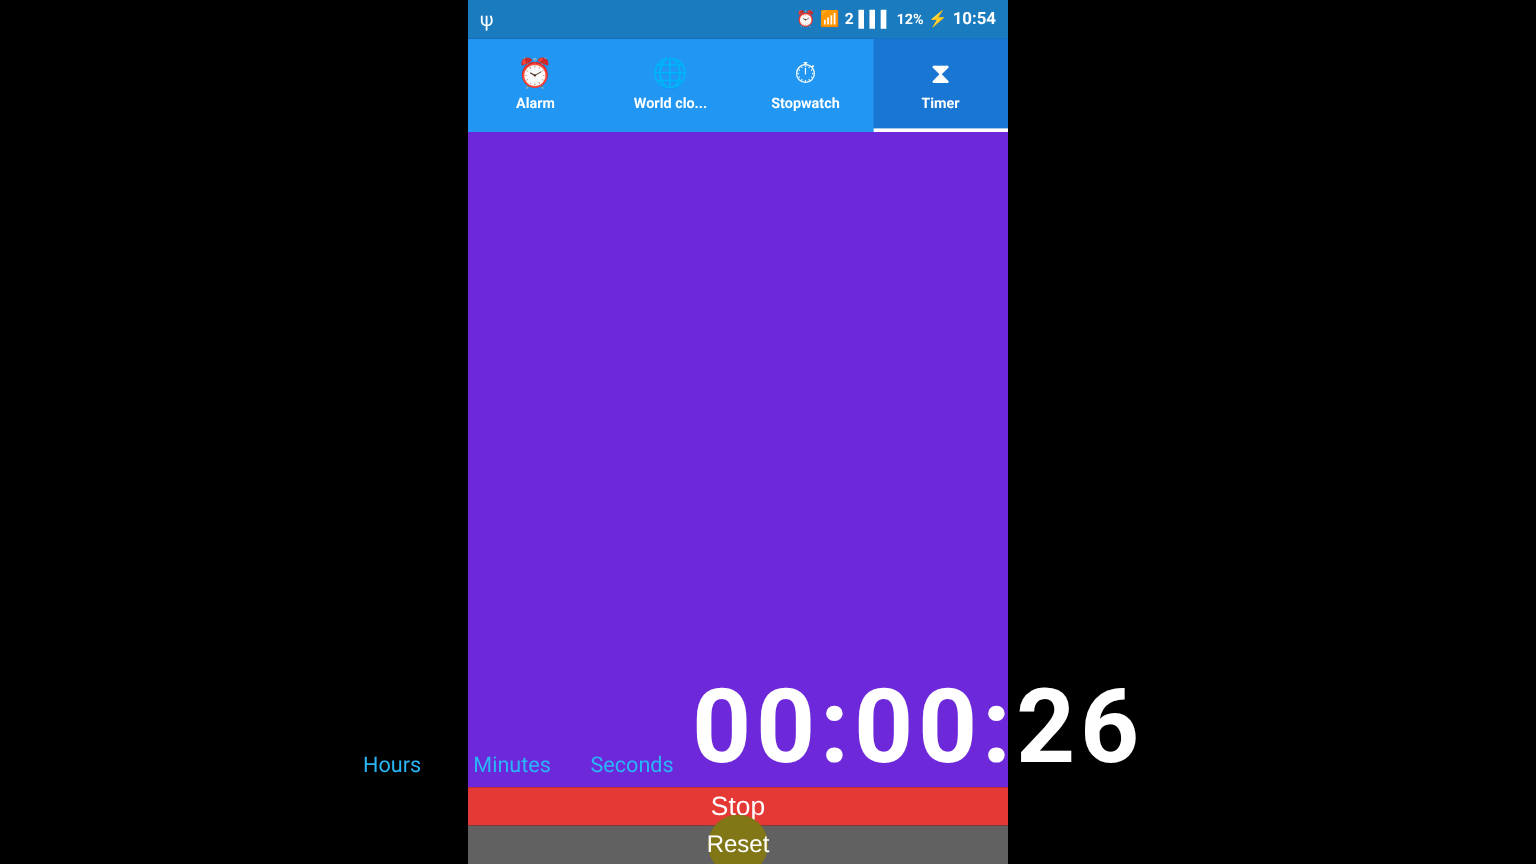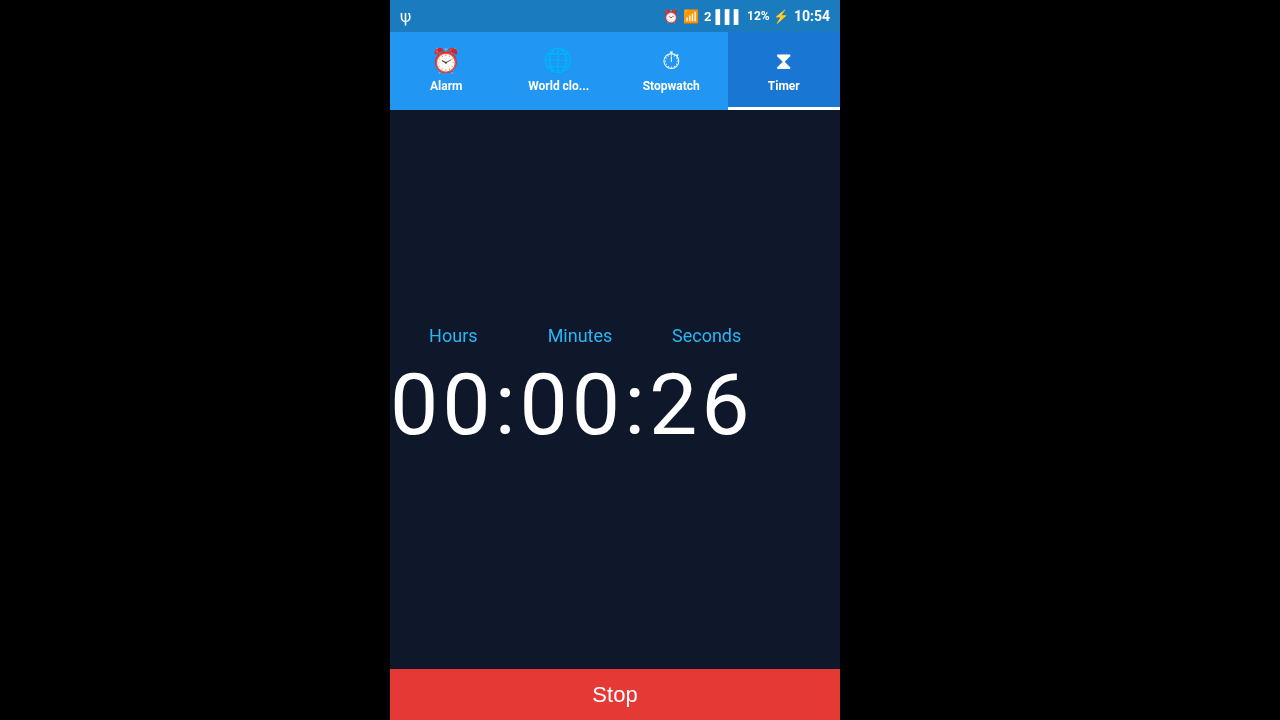--- a/index.html
+++ b/index.html
@@ -101,24 +101,24 @@
       overflow: hidden;
       text-overflow: ellipsis;
       max-width: 80px;
       font-weight: bold;
     }
 
     
     .main-content {
       flex: 1;
       display: flex;
-      flex-direction: column;
-      align-items: flex-start;
-      justify-content: center;
-      background: #0f172a;
+      flex-direction: row;
+      align-items: flex-end;
+      justify-content: center;
+      background: #6d28d9;
     }
 
     .timer-labels {
       display: flex;
       flex-direction: row;
       justify-content: space-around;
       width: 380px;
       margin-bottom: 8px;
     }
 
@@ -126,30 +126,30 @@
       color: #29b6f6;
       font-size: 18px;
       font-weight: 400;
       text-align: center;
       width: 100px;
     }
 
     .timer-display {
       color: #fff;
       font-size: 86px;
-      font-weight: 400;
+      font-weight: 700;
       letter-spacing: 4px;
       font-family: 'Roboto', Arial, sans-serif;
     }
 
     
     .bottom-buttons {
       display: flex;
       flex-direction: column;
-      height: 51px;
+      height: 64px;
       flex-shrink: 0;
     }
 
     .btn-stop {
       flex: 1;
       background: #e53935;
       color: #fff;
       font-size: 22px;
       font-weight: 500;
       border: none;
@@ -249,15 +249,19 @@
     <div class="timer-labels">
       <span class="timer-label">Hours</span>
       <span class="timer-label">Minutes</span>
       <span class="timer-label">Seconds</span>
     </div>
     <div class="timer-display">00:00:26</div>
   </div>
 
   <div class="bottom-buttons">
     <button class="btn-stop">Stop</button>
+    <button class="btn-reset">
+      <div class="reset-circle"></div>
+      <span class="reset-text">Reset</span>
+    </button>
   </div>
 
 </div>
 
 </body></html>

